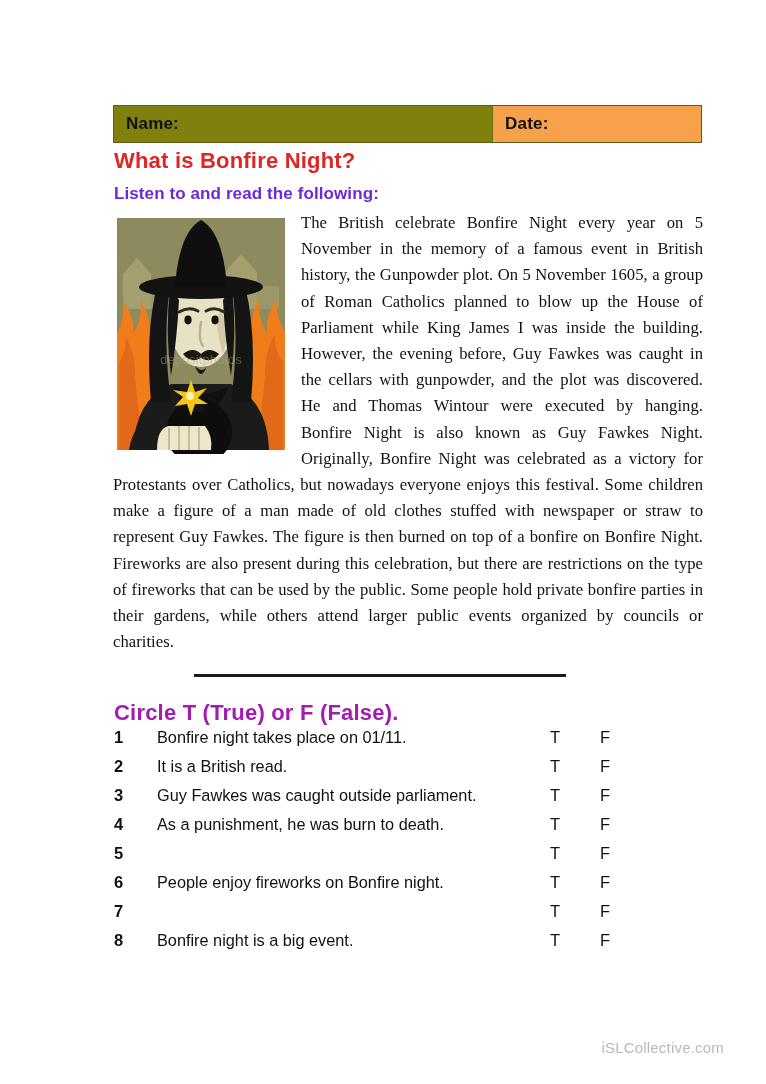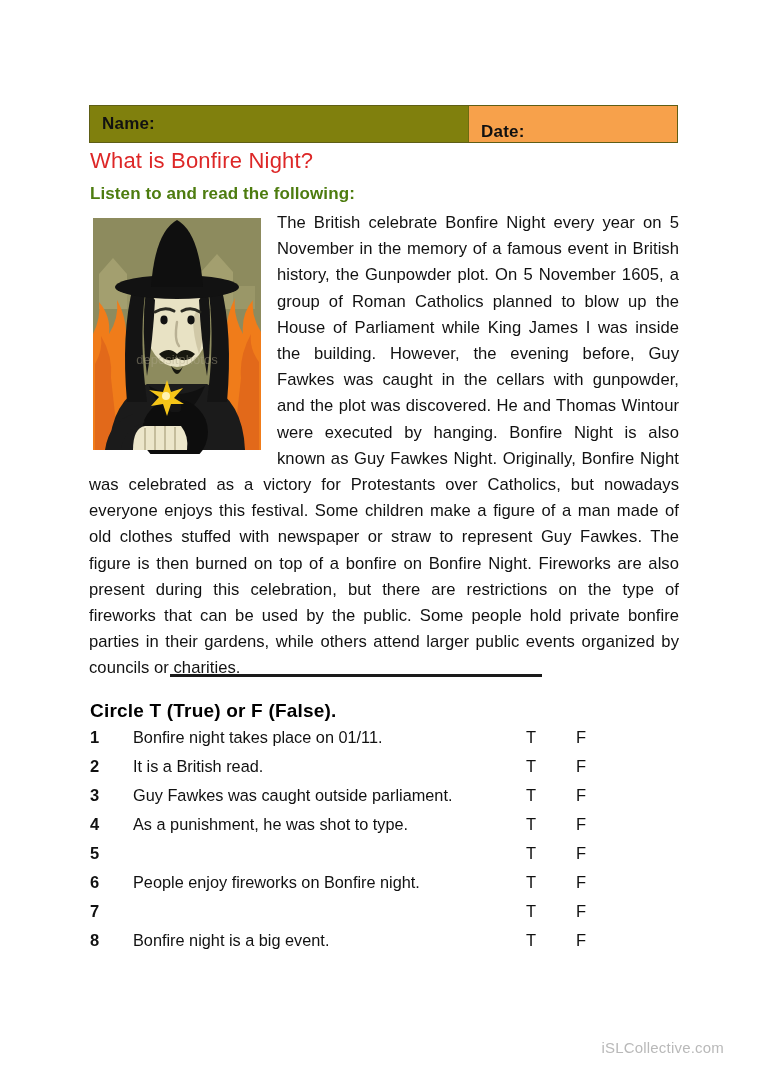--- a/index.html
+++ b/index.html
@@ -14,20 +14,21 @@
     position: relative;
     font-family: "Liberation Sans", "DejaVu Sans", sans-serif;
     color: #000000;
     overflow: hidden;
   }
 
   .page {
     position: absolute;
     inset: 0;
     background: #ffffff;
+    margin-left: 24px;
   }
 
   
   .namedate-bar {
     position: absolute;
     left: 89px;
     top: 105px;
     width: 589px;
     height: 38px;
     display: flex;
@@ -42,62 +43,61 @@
   .name-cell {
     width: 379px;
     background: #80800d;
     padding-left: 12px;
     border-right: 1px solid #6c6c10;
   }
   .date-cell {
     flex: 1;
     background: #f7a14b;
     padding-left: 12px;
-    align-items: flex-end;
   }
   .namedate-label {
     font-size: 17px;
     font-weight: 700;
     color: #111111;
     letter-spacing: 0.2px;
   }
 
   
   .title-red {
     position: absolute;
     left: 90px;
     top: 148px;
     font-size: 22px;
-    font-weight: 400;
+    font-weight: 700;
     color: #dd2727;
     letter-spacing: 0.2px;
   }
   .subtitle-bold {
     position: absolute;
     left: 90px;
     top: 184px;
     font-size: 17px;
     font-weight: 700;
-    color: #4d7c0f;
+    color: #6d28d9;
     letter-spacing: 0.1px;
   }
 
   
   .passage {
     position: absolute;
     left: 89px;
     top: 210px;
     width: 590px;
     font-size: 16.6px;
     line-height: 26.2px;
     text-align: justify;
     color: #111111;
     letter-spacing: 0.05px;
   }
-  .passage p { margin: 0; }
+  .passage p { margin: 0; font-family: Liberation Serif, serif; }
 
   
   .illustration {
     float: left;
     width: 176px;
     height: 240px;
     margin: 4px 12px 2px 0;
     position: relative;
     overflow: hidden;
     shape-outside: margin-box;
@@ -112,23 +112,23 @@
     width: 372px;
     height: 0;
     border-top: 3px solid #1a1a1a;
   }
 
   
   .exercise-title {
     position: absolute;
     left: 90px;
     top: 700px;
-    font-size: 19px;
-    font-weight: 700;
-    color: #000000;
+    font-size: 22px;
+    font-weight: 700;
+    color: #a21caf;
     letter-spacing: 0.2px;
   }
   .questions {
     position: absolute;
     left: 89px;
     top: 728px;
     width: 600px;
   }
   .q-row {
     position: relative;
@@ -279,21 +279,21 @@
 
     <div class="q-row">
       <span class="q-num">3</span>
       <span class="q-text">Guy Fawkes was caught outside parliament.</span>
       <span class="q-t">T</span>
       <span class="q-f">F</span>
     </div>
 
     <div class="q-row">
       <span class="q-num">4</span>
-      <span class="q-text"> As a punishment, he was shot to type.</span>
+      <span class="q-text"> As a punishment, he was burn to death.</span>
       <span class="q-t">T</span>
       <span class="q-f">F</span>
     </div>
 
     <div class="q-row">
       <span class="q-num">5</span>
       <span class="q-t">T</span>
       <span class="q-f">F</span>
     </div>
 

